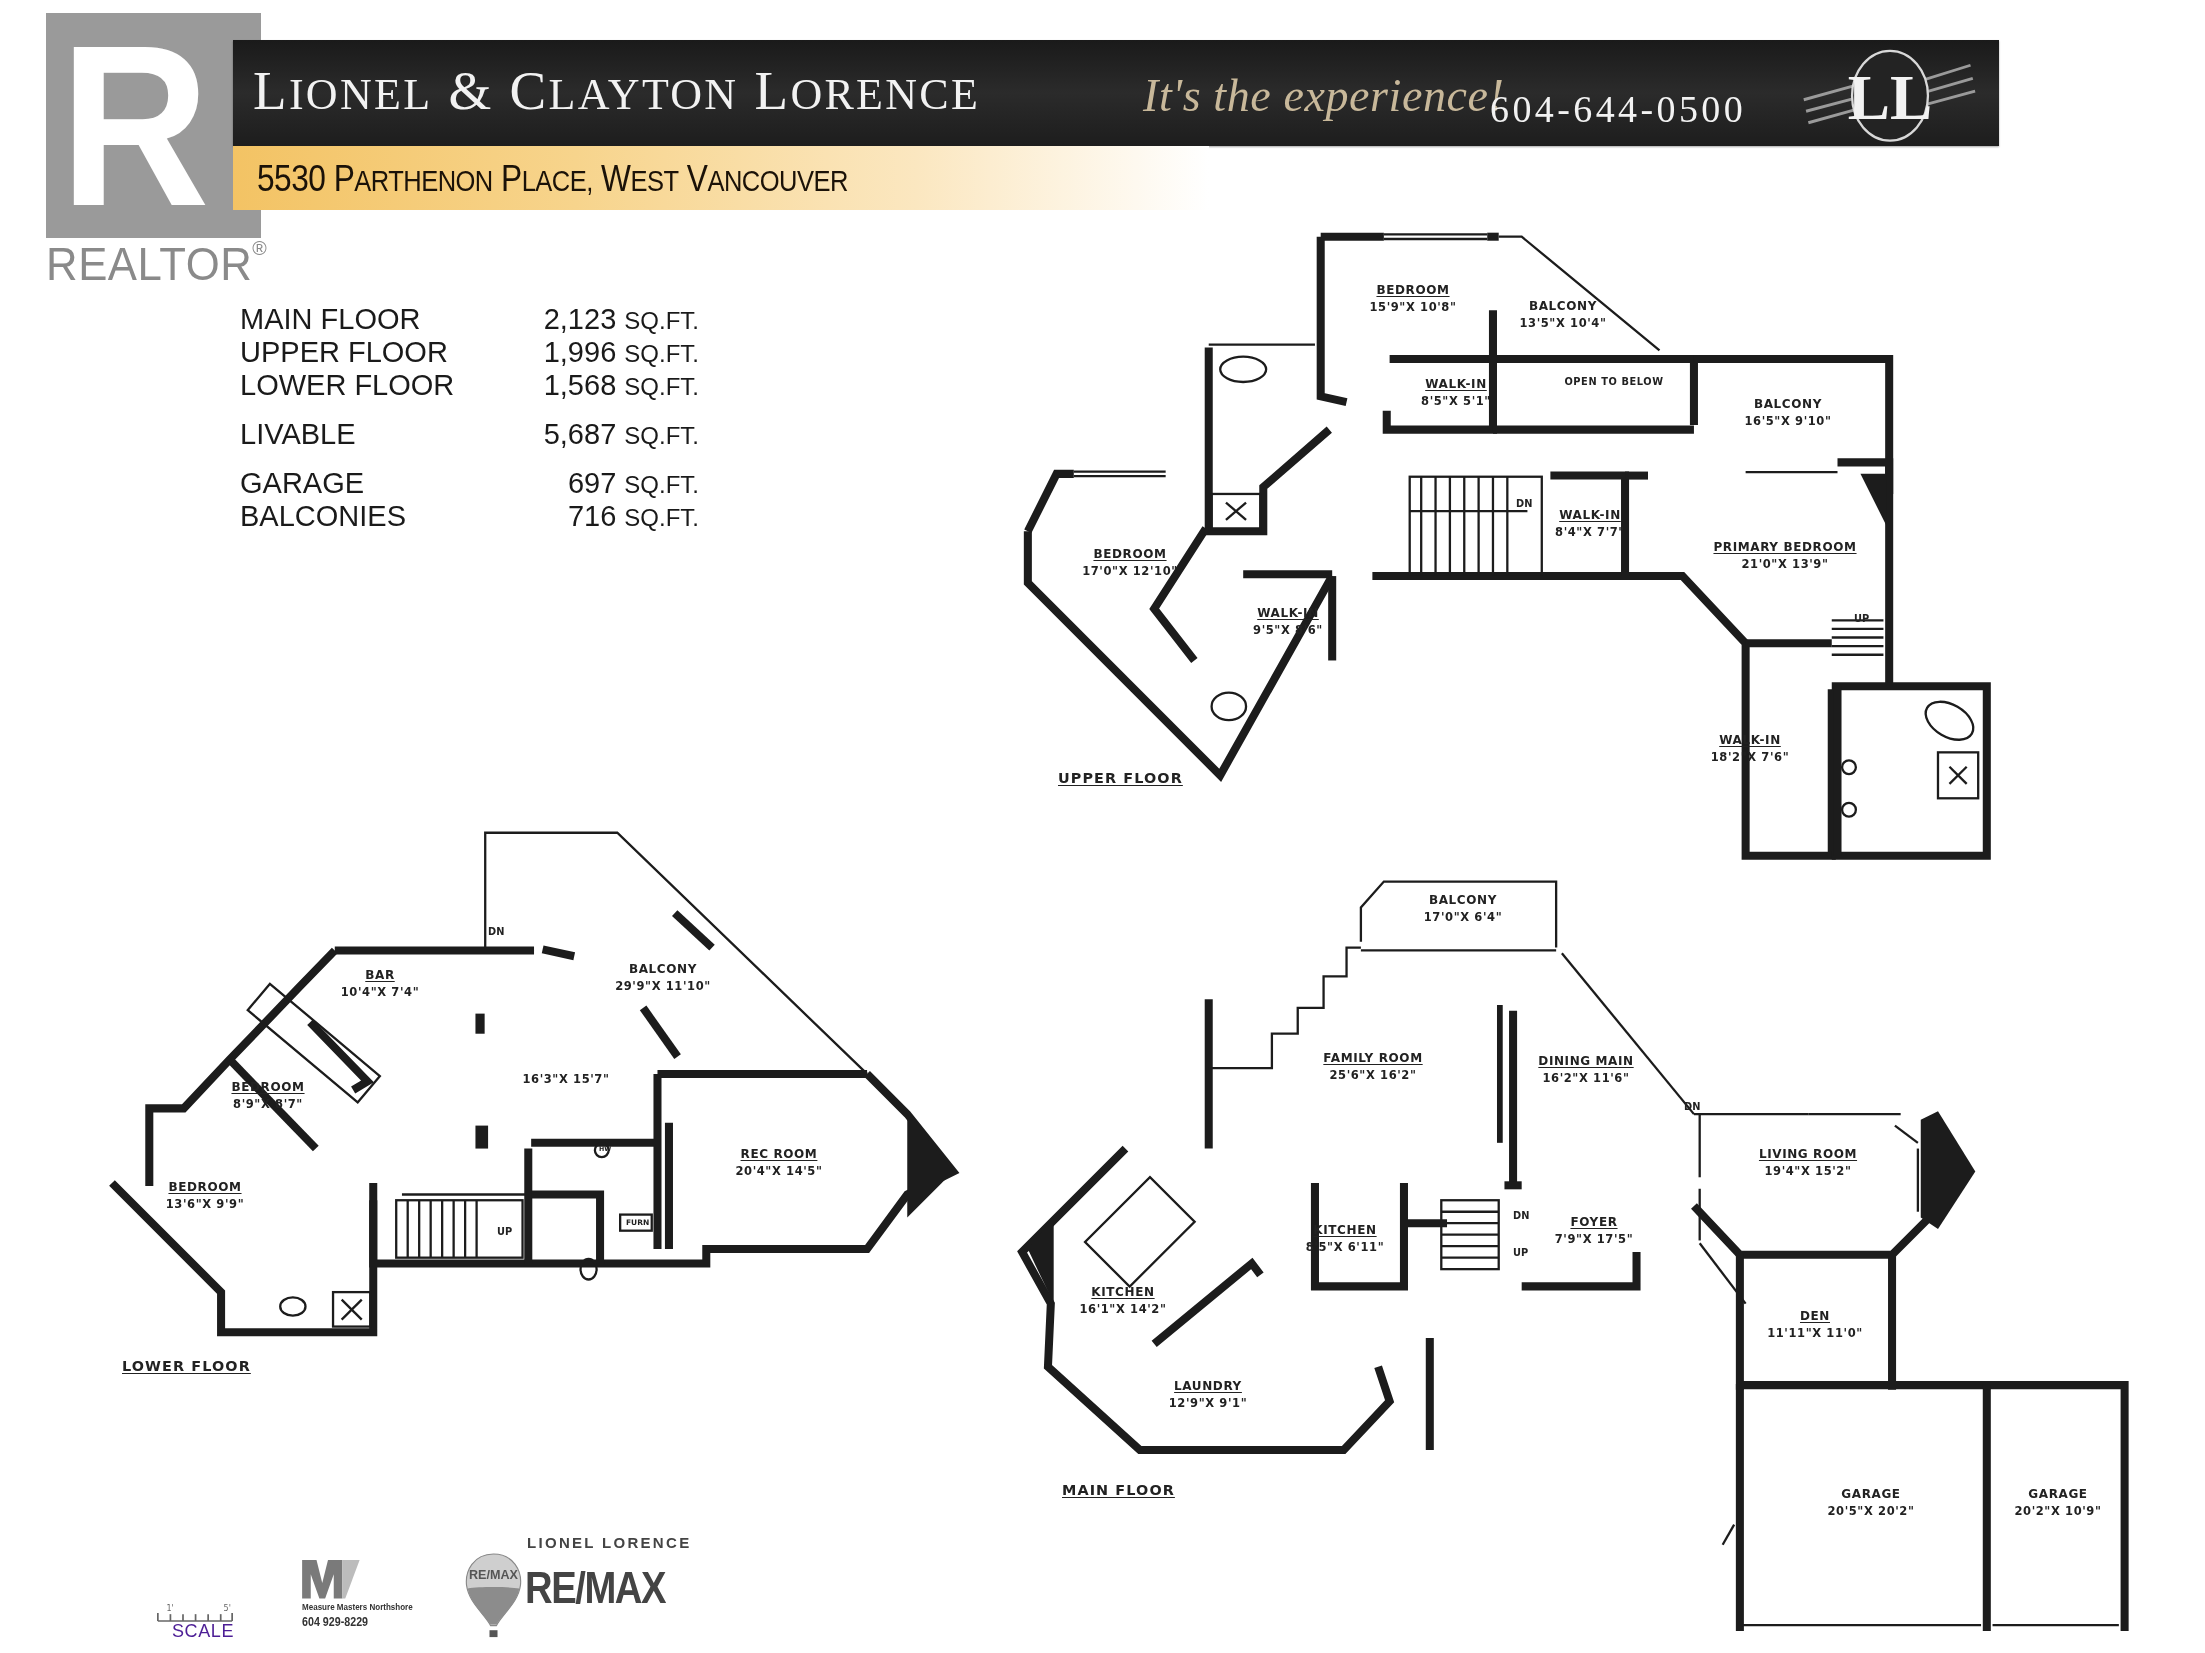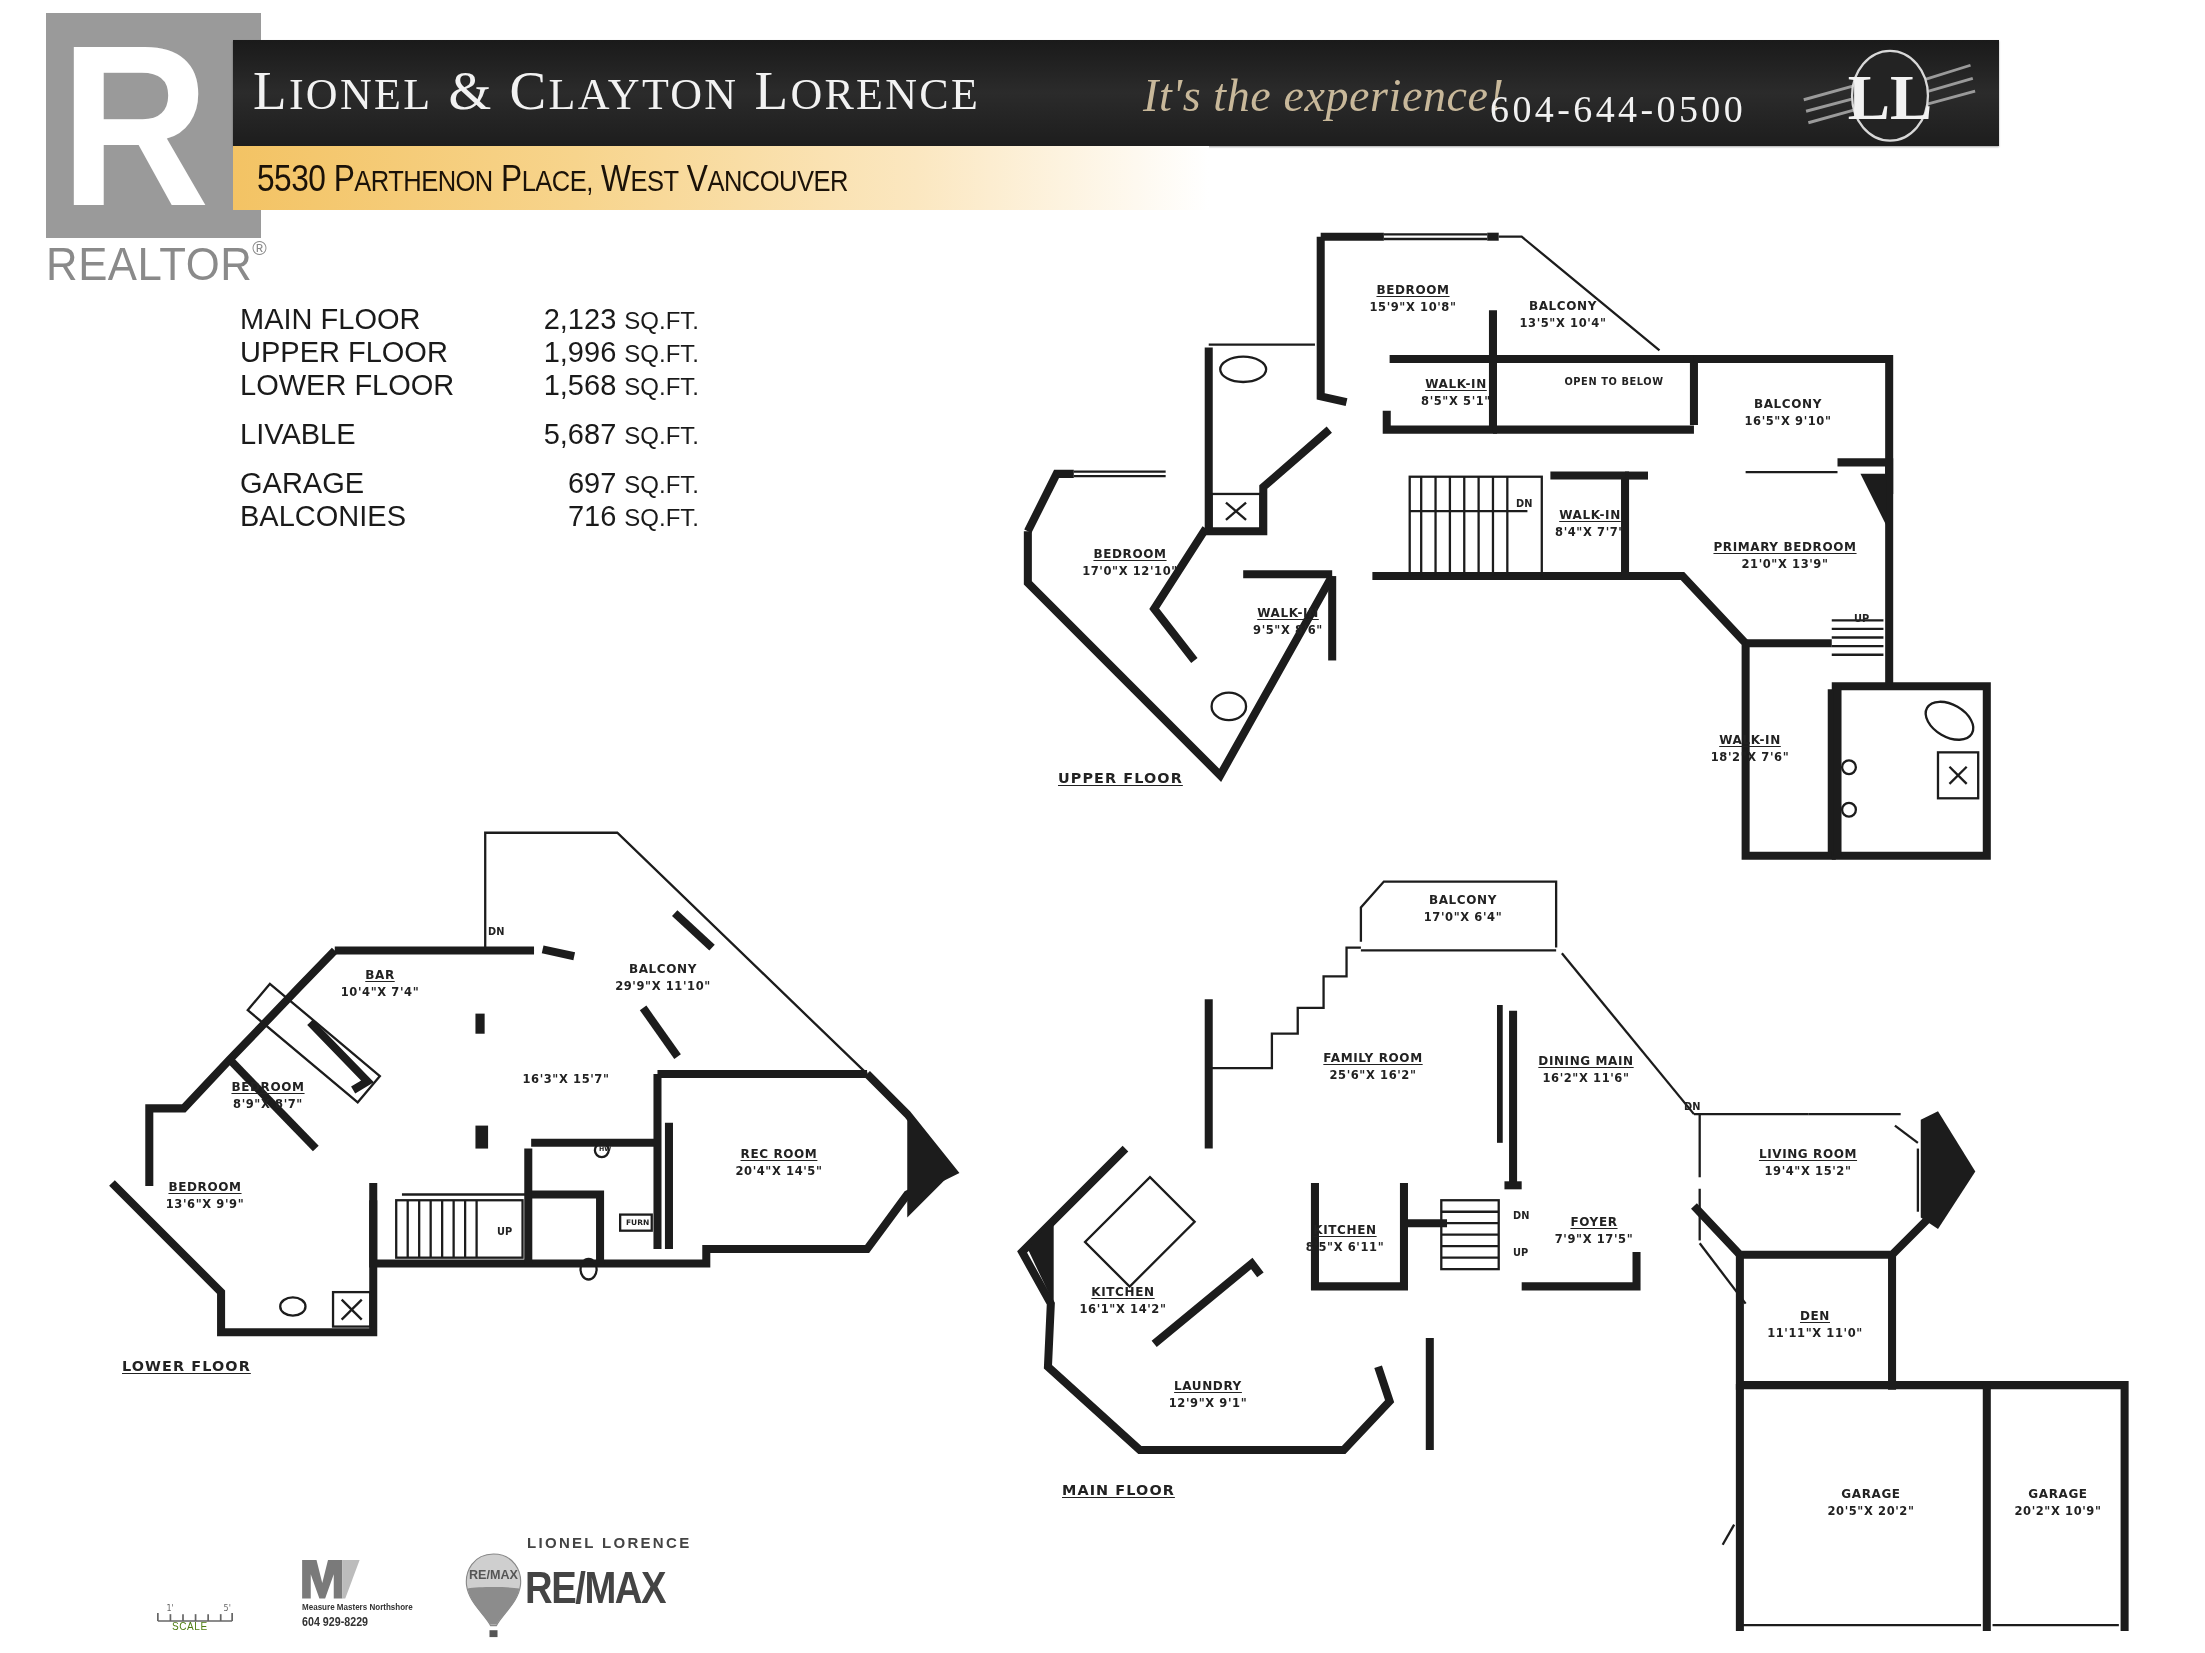--- a/index.html
+++ b/index.html
@@ -37,21 +37,21 @@
   .plan svg { display:block; }
   .room-label { position:absolute; text-align:center; font-family:"DejaVu Sans", sans-serif; font-weight:700; color:#222; transform:translateX(-50%); white-space:nowrap; }
   .room-label .nm { display:block; font-size:12px; text-decoration:underline; text-underline-offset:1.7px; letter-spacing:0.6px; }
   .room-label .nm.nou { text-decoration:none; }
   .room-label .dm { display:block; font-size:11.5px; margin-top:3.4px; letter-spacing:0.6px; }
   .floor-title { position:absolute; font-family:"DejaVu Sans", sans-serif; font-weight:700; font-size:14.4px; text-decoration:underline; text-underline-offset:2.3px; letter-spacing:1.1px; color:#222; white-space:nowrap; }
   .tiny { position:absolute; font-family:"DejaVu Sans", sans-serif; font-weight:700; font-size:9.8px; color:#222; }
 
   
   .scale { left:155px; top:1591px; width:80px; height:52px; }
-  .scale-lbl { left:172px; top:1621px; font-size:10px; color:#4d7c0f; letter-spacing:0.6px;text-align:center; }
+  .scale-lbl { left:172px; top:1621px; font-size:18px; color:#4c1d95; letter-spacing:0.6px;text-align:center; }
   .mm-logo { left:302px; top:1557px; width:98px; height:69px; }
   .mm-name { left:302px; top:1601px; font-size:9.8px; color:#333; font-weight:700; white-space:nowrap; transform:scaleX(0.82); transform-origin:left top; }
   .mm-phone { left:302px; top:1615px; font-size:12.6px; color:#333; font-weight:700; white-space:nowrap; transform:scaleX(0.85); transform-origin:left top; }
   .balloon { left:462px; top:1551px; width:63px; height:92px; }
   .remax { left:525px; top:1562px; font-family:"Liberation Sans", sans-serif; font-weight:700; font-size:45px; color:#444; letter-spacing:-1.7px; transform:scaleX(0.85); transform-origin:left top; white-space:nowrap; }
   .remax-agent { left:527px; top:1534px; font-size:15px; color:#444; letter-spacing:2.3px; white-space:nowrap; font-weight:700; }
 </style>
 </head>
 <body>
 

